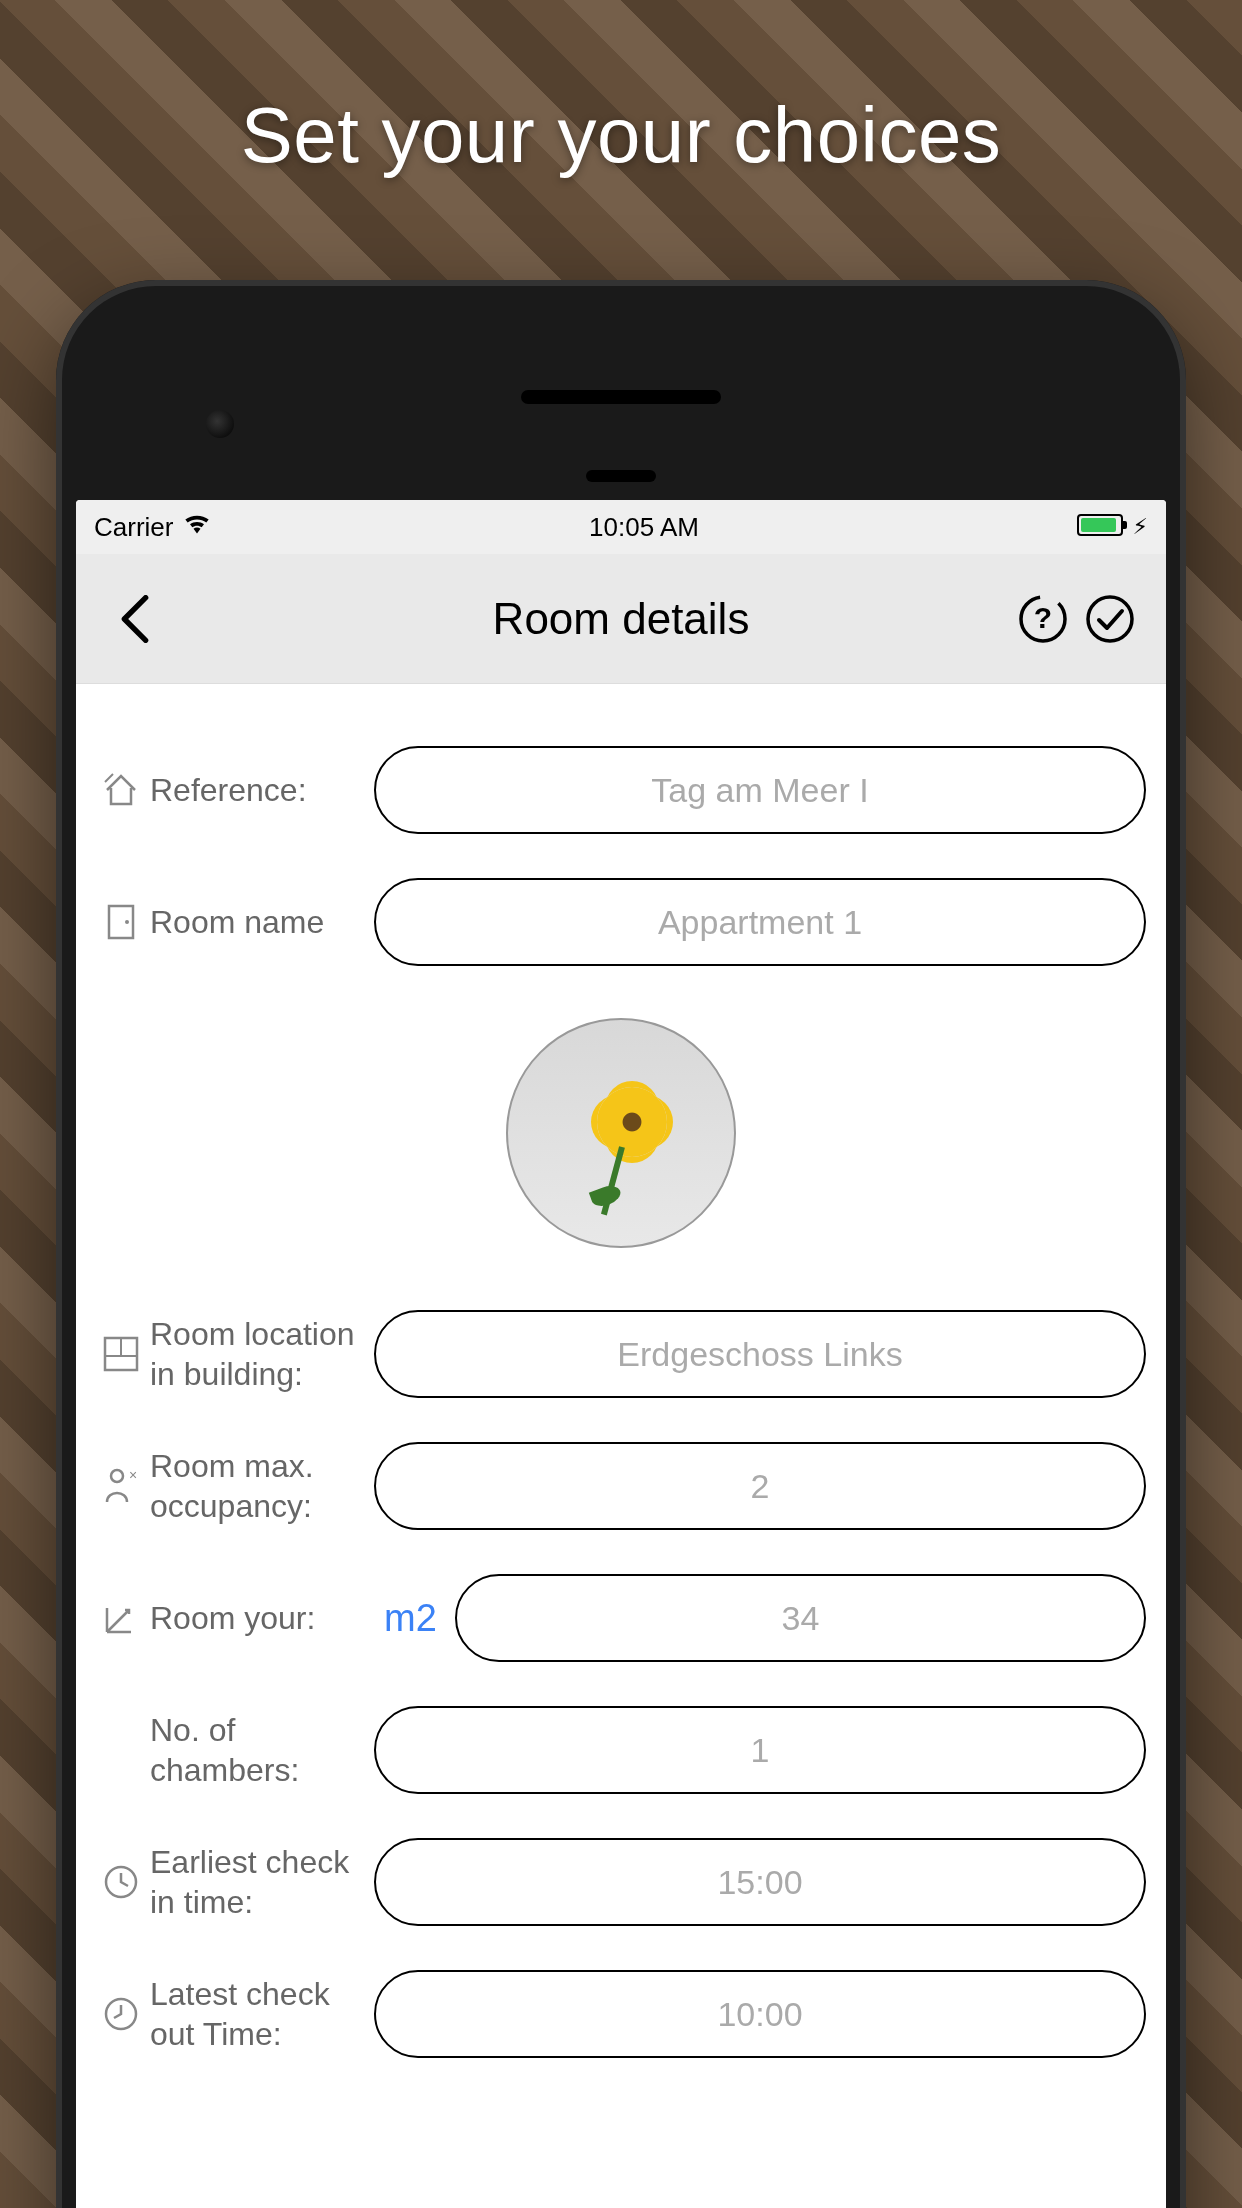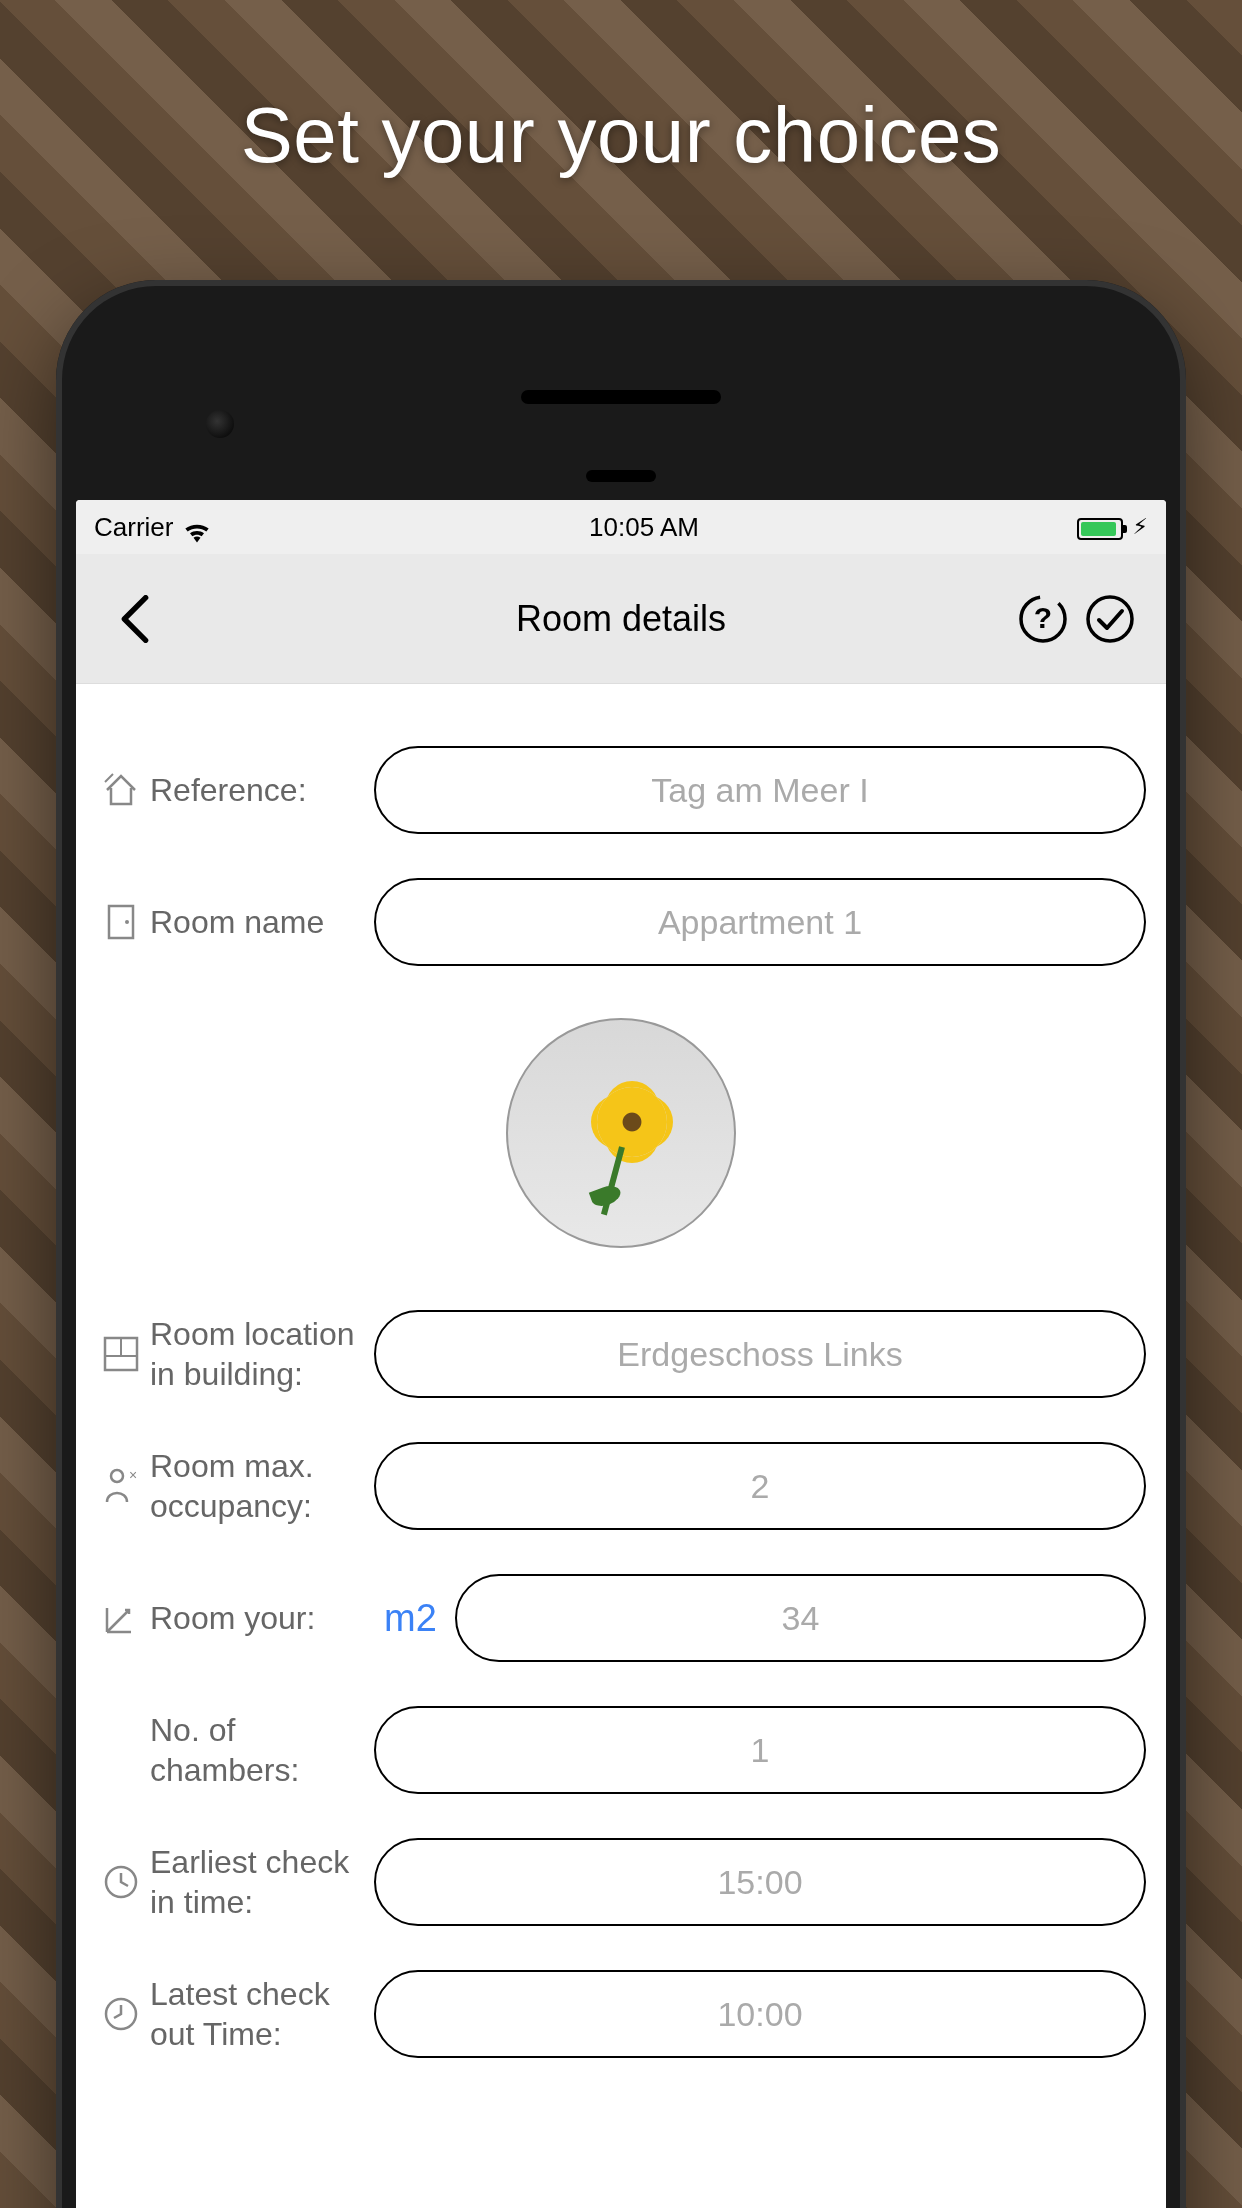--- a/index.html
+++ b/index.html
@@ -84,21 +84,21 @@
     height: 54px;
     background: #efefef;
     display: flex;
     align-items: center;
     justify-content: space-between;
     padding: 0 18px;
     font-size: 26px;
     font-weight: 500;
     color: #000;
   }
-  .status-left, .status-right { display: flex; align-items: flex-end; gap: 10px; }
+  .status-left, .status-right { display: flex; align-items: flex-start; gap: 10px; }
   .wifi-icon svg { display: block; }
   .battery {
     width: 46px; height: 22px;
     border: 2px solid #000;
     border-radius: 4px;
     position: relative;
   }
   .battery::after {
     content: ""; position: absolute; right: -6px; top: 5px;
     width: 4px; height: 8px; background: #000; border-radius: 0 2px 2px 0;
@@ -112,21 +112,21 @@
   .nav-bar {
     height: 130px;
     background: #e9e9e9;
     display: flex;
     align-items: center;
     justify-content: space-between;
     padding: 0 30px;
     border-bottom: 1px solid #ddd;
   }
   .nav-title {
-    font-size: 36px;
+    font-size: 44px;
     font-weight: 500;
     color: #000;
     flex: 1;
     text-align: center;
   }
   .nav-left { width: 120px; display: flex; align-items: center; }
   .nav-right { width: 120px; display: flex; align-items: center; justify-content: flex-end; gap: 14px; }
   .icon-btn {
     width: 58px; height: 58px;
     display: flex; align-items: center; justify-content: center;

